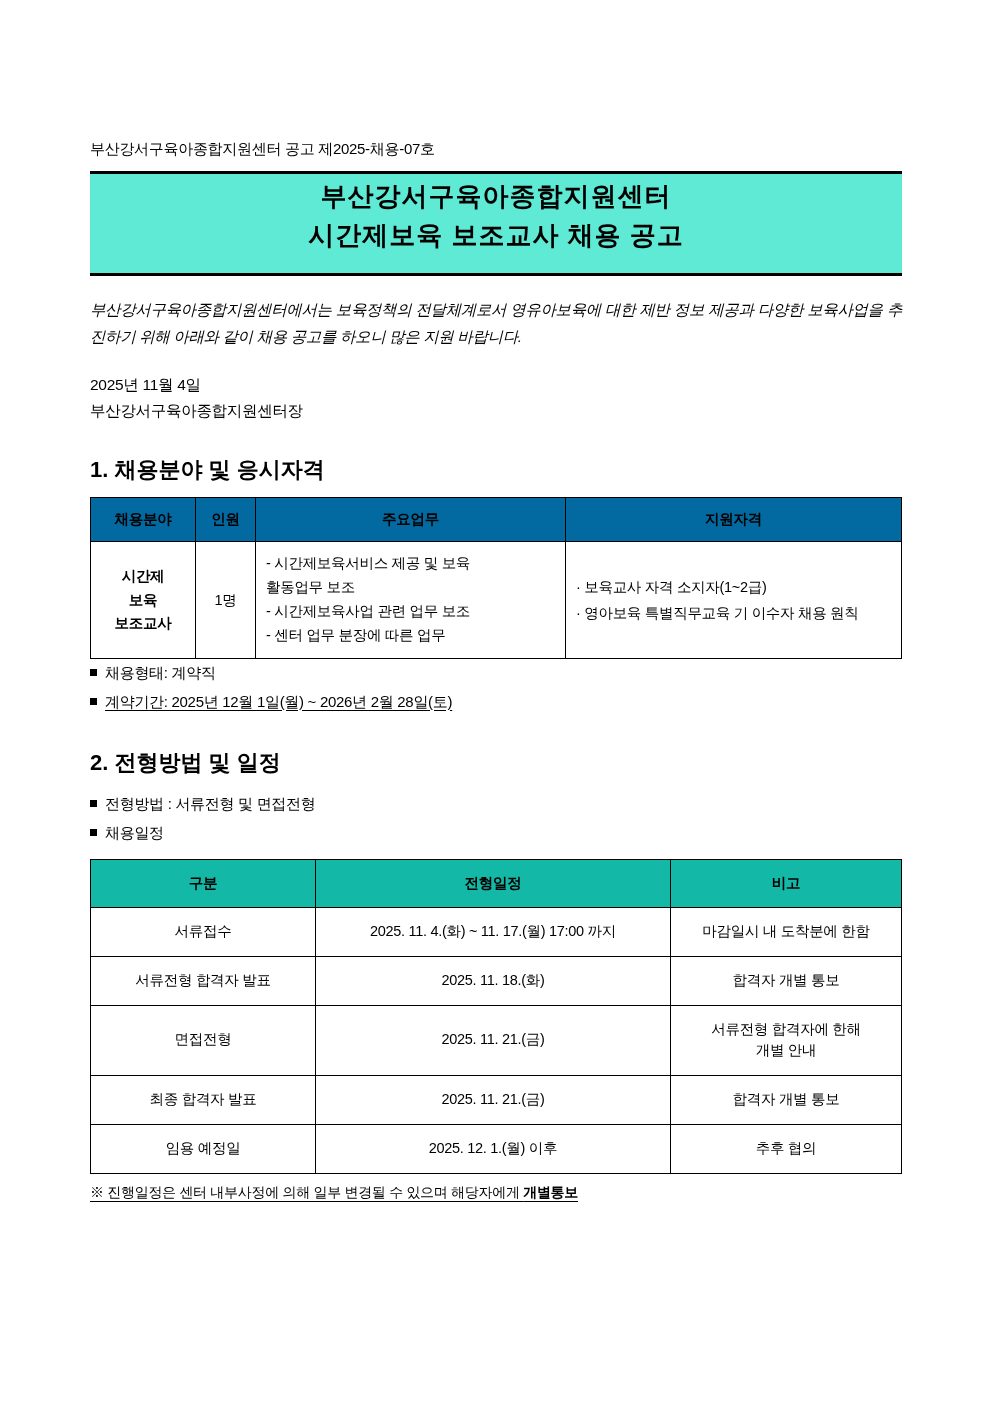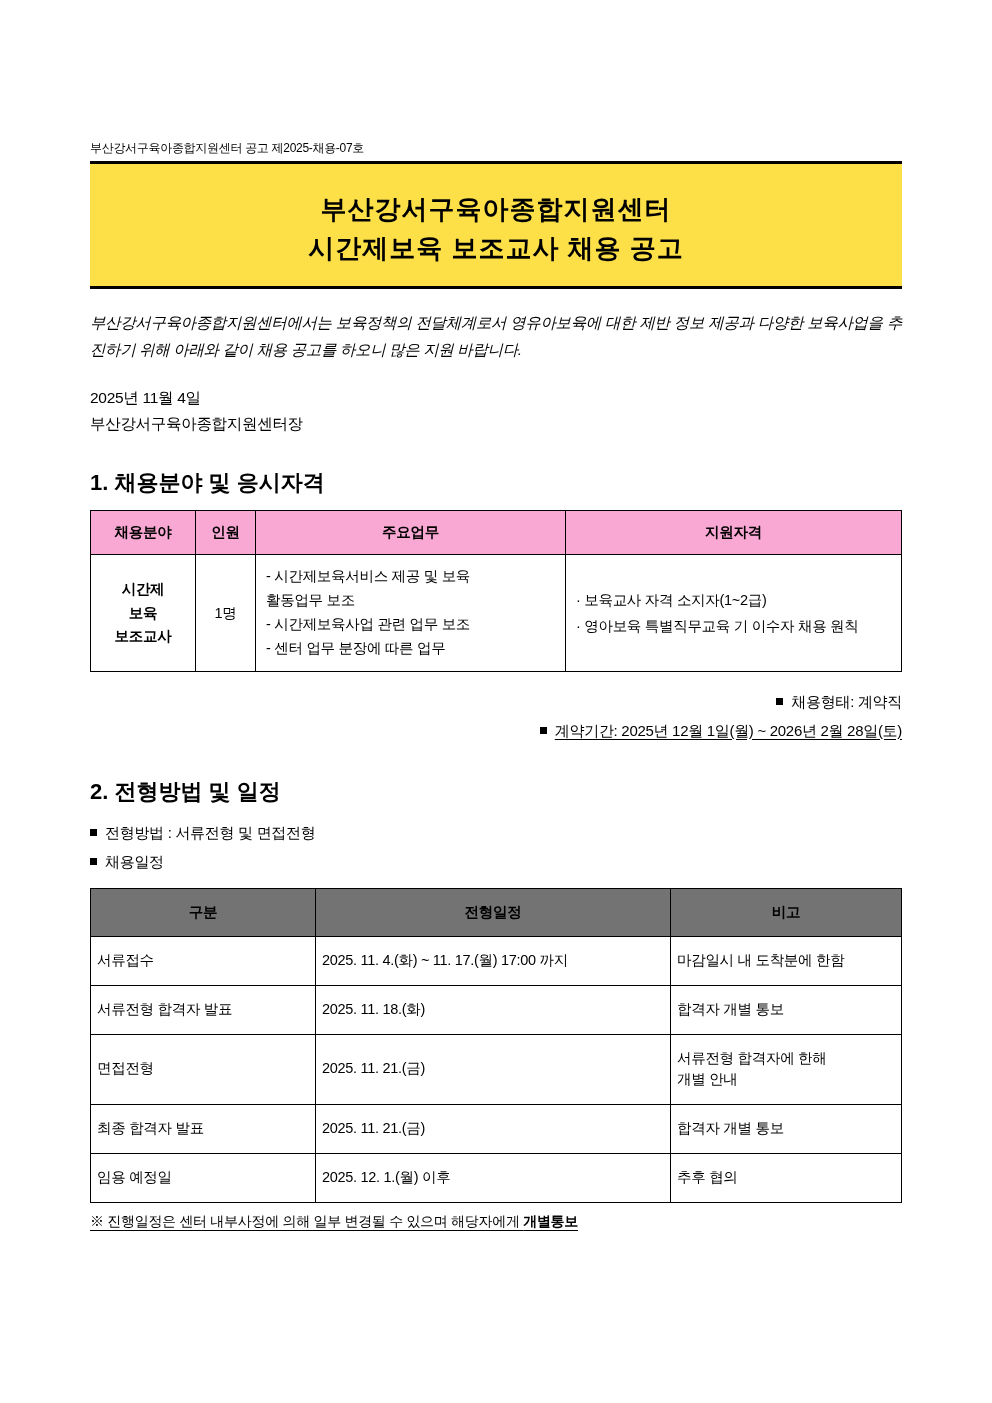--- a/index.html
+++ b/index.html
@@ -12,30 +12,30 @@
     height: 1403px;
     font-family: "Liberation Sans", sans-serif;
     color: #000000;
     position: relative;
   }
   .page {
     padding: 140px 90px 0 90px;
     box-sizing: border-box;
   }
   .doc-number {
-    font-size: 12px;
-    letter-spacing: -0.3px;
-    margin-bottom: 4px;
+    font-size: 15px;
+    letter-spacing: -0.3px;
+    margin-bottom: 12px;
   }
   .title-box {
     border-top: 3px solid #000;
     border-bottom: 3px solid #000;
-    background: #fde047;
-    text-align: center;
-    padding: 26px 0 18px 0;
+    background: #5eead4;
+    text-align: center;
+    padding: 3px 0 18px 0;
   }
   .title-line {
     font-size: 26px;
     font-weight: bold;
     letter-spacing: 1px;
     line-height: 1.5;
   }
   .intro {
     margin-top: 20px;
     font-size: 15.5px;
@@ -62,21 +62,21 @@
     width: 100%;
     table-layout: fixed;
   }
   table.t1 th, table.t1 td,
   table.t2 th, table.t2 td {
     border: 1px solid #000;
     font-size: 14.5px;
     letter-spacing: -0.3px;
   }
   table.t1 th {
-    background: #f9a8d4;
+    background: #0369a1;
     font-weight: bold;
     padding: 12px 4px;
     text-align: center;
   }
   table.t1 td {
     padding: 10px 10px;
     vertical-align: middle;
   }
   td.center {
     text-align: center;
@@ -91,22 +91,21 @@
     text-indent: -11px;
     padding-left: 11px;
     line-height: 1.65;
   }
   .dot-list div {
     text-indent: -10px;
     padding-left: 10px;
     line-height: 1.8;
   }
   .bullets {
-    margin-top: 16px;
-    text-align: right;
+    margin-top: 0;
   }
   .bullet {
     font-size: 15px;
     line-height: 1.9;
     letter-spacing: -0.3px;
   }
   .bullet .sq {
     display: inline-block;
     width: 7px;
     height: 7px;
@@ -115,28 +114,28 @@
     vertical-align: 2px;
   }
   .underline {
     text-decoration: underline;
     text-underline-offset: 3px;
   }
   table.t2 {
     margin-top: 12px;
   }
   table.t2 th {
-    background: #737373;
+    background: #14b8a6;
     font-weight: bold;
     padding: 14px 4px;
     text-align: center;
   }
   table.t2 td {
     padding: 13px 6px;
-    text-align: left;
+    text-align: center;
     vertical-align: middle;
     line-height: 1.5;
   }
   .footnote {
     margin-top: 10px;
     font-size: 14px;
     letter-spacing: -0.3px;
     text-decoration: underline;
     text-underline-offset: 4px;
     display: inline-block;

